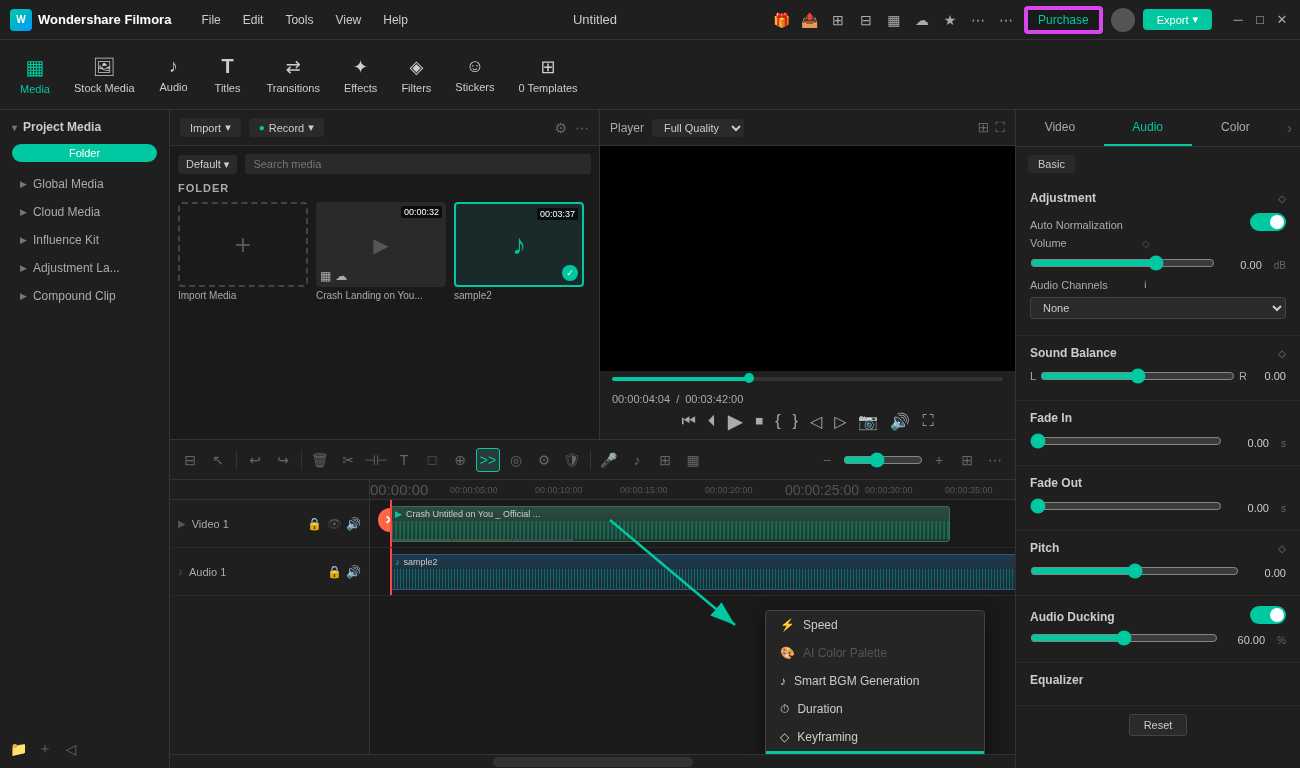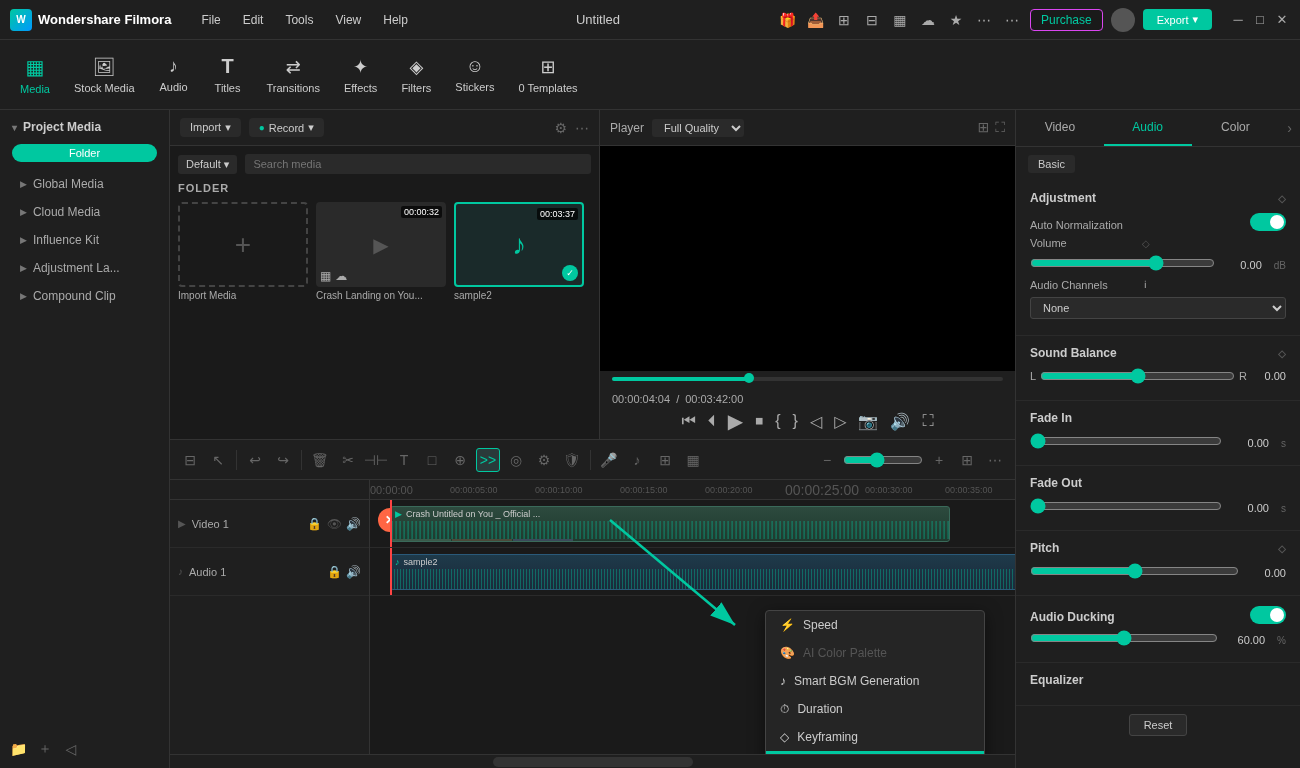--- a/index.html
+++ b/index.html
@@ -7,21 +7,21 @@
 
     
     .topbar { height: 40px; background: #1f1f1f; display: flex; align-items: center; padding: 0 10px; border-bottom: 1px solid #333; }
     .app-logo { display: flex; align-items: center; gap: 6px; color: #fff; font-size: 13px; font-weight: bold; margin-right: 20px; }
     .app-logo-icon { width: 22px; height: 22px; background: linear-gradient(135deg, #00c8a0, #0099ff); border-radius: 4px; display: flex; align-items: center; justify-content: center; color: #fff; font-size: 10px; font-weight: bold; }
     .menu-items { display: flex; gap: 2px; }
     .menu-item { padding: 4px 10px; color: #ccc; cursor: pointer; border-radius: 3px; font-size: 12px; }
     .topbar-title { flex: 1; text-align: center; color: #ccc; font-size: 13px; }
     .topbar-right { display: flex; align-items: center; gap: 8px; }
     .topbar-icon { width: 20px; height: 20px; display: flex; align-items: center; justify-content: center; color: #aaa; cursor: pointer; font-size: 14px; }
-    .purchase-btn { background: #1a1a1a; border: 1px solid #d946ef; color: #00c8a0; padding: 3px 10px; border-radius: 4px; cursor: pointer; font-size: 12px; }
+    .purchase-btn { background: #1a1a1a; border: 4px solid #d946ef; color: #00c8a0; padding: 3px 10px; border-radius: 4px; cursor: pointer; font-size: 12px; }
     .export-btn { background: #00c8a0; color: #fff; padding: 4px 14px; border-radius: 4px; cursor: pointer; font-size: 11px; display: flex; align-items: center; gap: 4px; }
     .win-controls { display: flex; gap: 6px; margin-left: 10px; }
     .win-btn { width: 16px; height: 16px; display: flex; align-items: center; justify-content: center; cursor: pointer; color: #aaa; font-size: 13px; }
 
     
     .toolbar { height: 70px; background: #1f1f1f; display: flex; align-items: center; padding: 0 10px; gap: 4px; border-bottom: 1px solid #333; }
     .tool-item { display: flex; flex-direction: column; align-items: center; gap: 4px; padding: 6px 10px; cursor: pointer; border-radius: 4px; color: #ccc; font-size: 11px; min-width: 50px; }
     .tool-item.active { color: #00c8a0; }
     .tool-item .icon { font-size: 20px; }
 
@@ -29,21 +29,21 @@
     .main-layout { flex: 1; display: flex; overflow: hidden; }
 
     
     .left-panel { width: 170px; background: #1f1f1f; border-right: 1px solid #333; display: flex; flex-direction: column; overflow: hidden; }
     .left-panel-header { padding: 10px 12px; font-weight: bold; color: #ccc; font-size: 12px; display: flex; align-items: center; gap: 6px; }
     .folder-btn { background: #00c8a0; color: #fff; padding: 3px 14px; border-radius: 10px; font-size: 11px; margin: 0 12px 8px 12px; text-align: center; cursor: pointer; }
     .left-nav-item { padding: 7px 12px 7px 20px; color: #aaa; font-size: 12px; cursor: pointer; display: flex; align-items: center; gap: 6px; }
     .left-panel-bottom { margin-top: auto; padding: 8px; display: flex; gap: 4px; }
     .panel-bottom-icon { width: 22px; height: 22px; display: flex; align-items: center; justify-content: center; color: #666; cursor: pointer; font-size: 14px; }
     .media-toolbar { height: 36px; background: #1f1f1f; display: flex; align-items: center; padding: 0 10px; gap: 8px; border-bottom: 1px solid #333; }
-    .media-btn { background: #2a2a2a; border: none; color: #ccc; padding: 3px 10px; border-radius: 4px; cursor: pointer; font-size: 11px; display: flex; align-items: flex-start; gap: 4px; }
+    .media-btn { background: #2a2a2a; border: none; color: #ccc; padding: 3px 10px; border-radius: 4px; cursor: pointer; font-size: 11px; display: flex; align-items: center; gap: 4px; }
     .media-filter-icon { color: #666; font-size: 14px; margin-left: auto; cursor: pointer; }
     .media-more-icon { color: #666; font-size: 14px; cursor: pointer; }
     .media-content { flex: 1; padding: 8px; }
     .media-sort-row { display: flex; align-items: center; gap: 8px; margin-bottom: 8px; }
     .media-sort-btn { background: #2a2a2a; border: none; color: #ccc; padding: 3px 8px; border-radius: 3px; cursor: pointer; font-size: 11px; display: flex; align-items: center; gap: 3px; }
     .media-search { flex: 1; background: #2a2a2a; border: none; color: #ccc; padding: 4px 8px; border-radius: 3px; font-size: 11px; outline: none; }
     .folder-label { color: #aaa; font-size: 11px; font-weight: bold; margin-bottom: 8px; letter-spacing: 1px; }
     .media-grid { display: flex; gap: 8px; flex-wrap: wrap; }
     .media-thumb { width: 130px; cursor: pointer; }
     .media-thumb-add { width: 130px; height: 85px; border: 2px dashed #444; border-radius: 4px; display: flex; align-items: center; justify-content: center; cursor: pointer; }
@@ -378,21 +378,21 @@
             <div class="track-label-icons">
               <span class="track-icon">🔒</span>
               <span class="track-icon">🔊</span>
             </div>
           </div>
         </div>
 
         <div style="flex:1;overflow:hidden;position:relative;">
 
           <div style="height:20px;background:#1f1f1f;border-bottom:1px solid #333;display:flex;align-items:center;position:relative;overflow:hidden;">
-            <span style="position:absolute;left:0px;color:#555;font-size:11px;">00:00:00</span>
+            <span style="position:absolute;left:0px;color:#555;font-size:15px;">00:00:00</span>
             <span style="position:absolute;left:80px;color:#555;font-size:9px;">00:00:05:00</span>
             <span style="position:absolute;left:165px;color:#555;font-size:9px;">00:00:10:00</span>
             <span style="position:absolute;left:250px;color:#555;font-size:9px;">00:00:15:00</span>
             <span style="position:absolute;left:335px;color:#555;font-size:9px;">00:00:20:00</span>
             <span style="position:absolute;left:415px;color:#555;font-size:14px;">00:00:25:00</span>
             <span style="position:absolute;left:495px;color:#555;font-size:9px;">00:00:30:00</span>
             <span style="position:absolute;left:575px;color:#555;font-size:9px;">00:00:35:00</span>
 
           </div>
 

